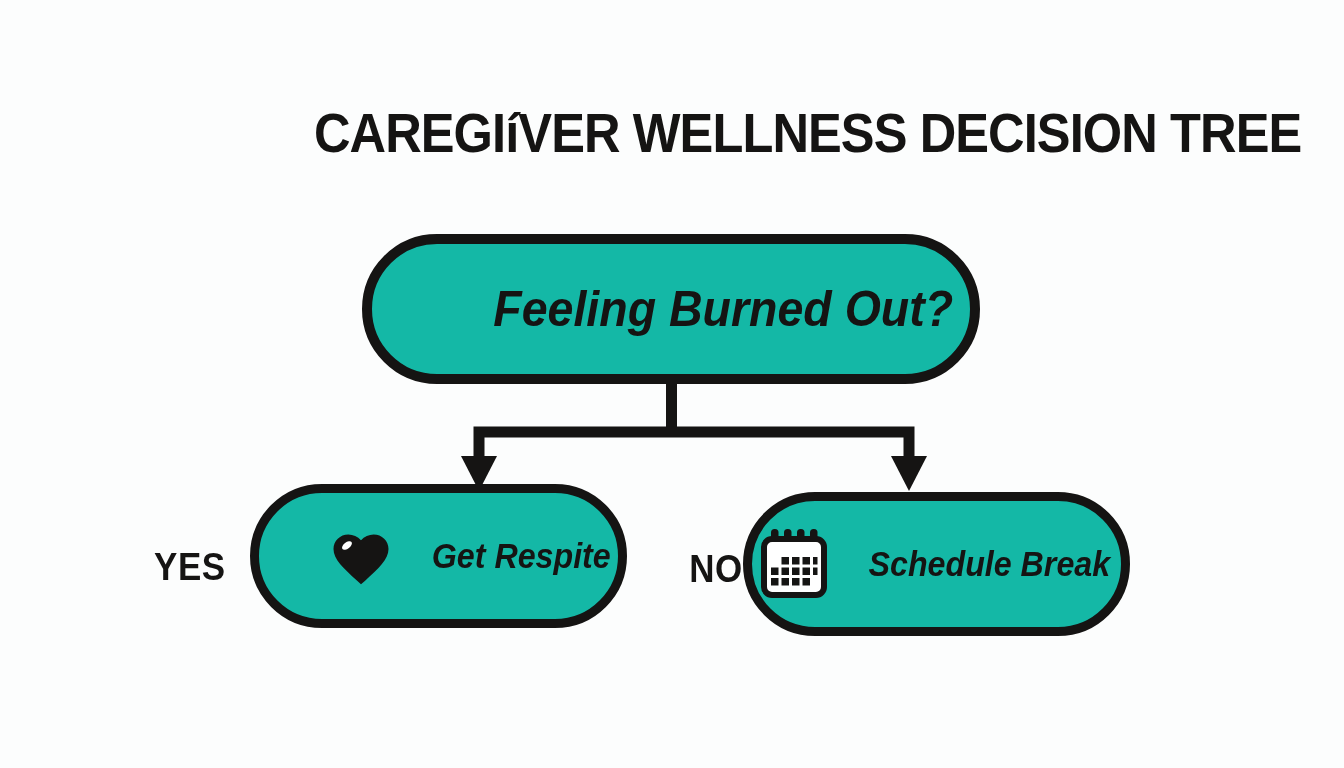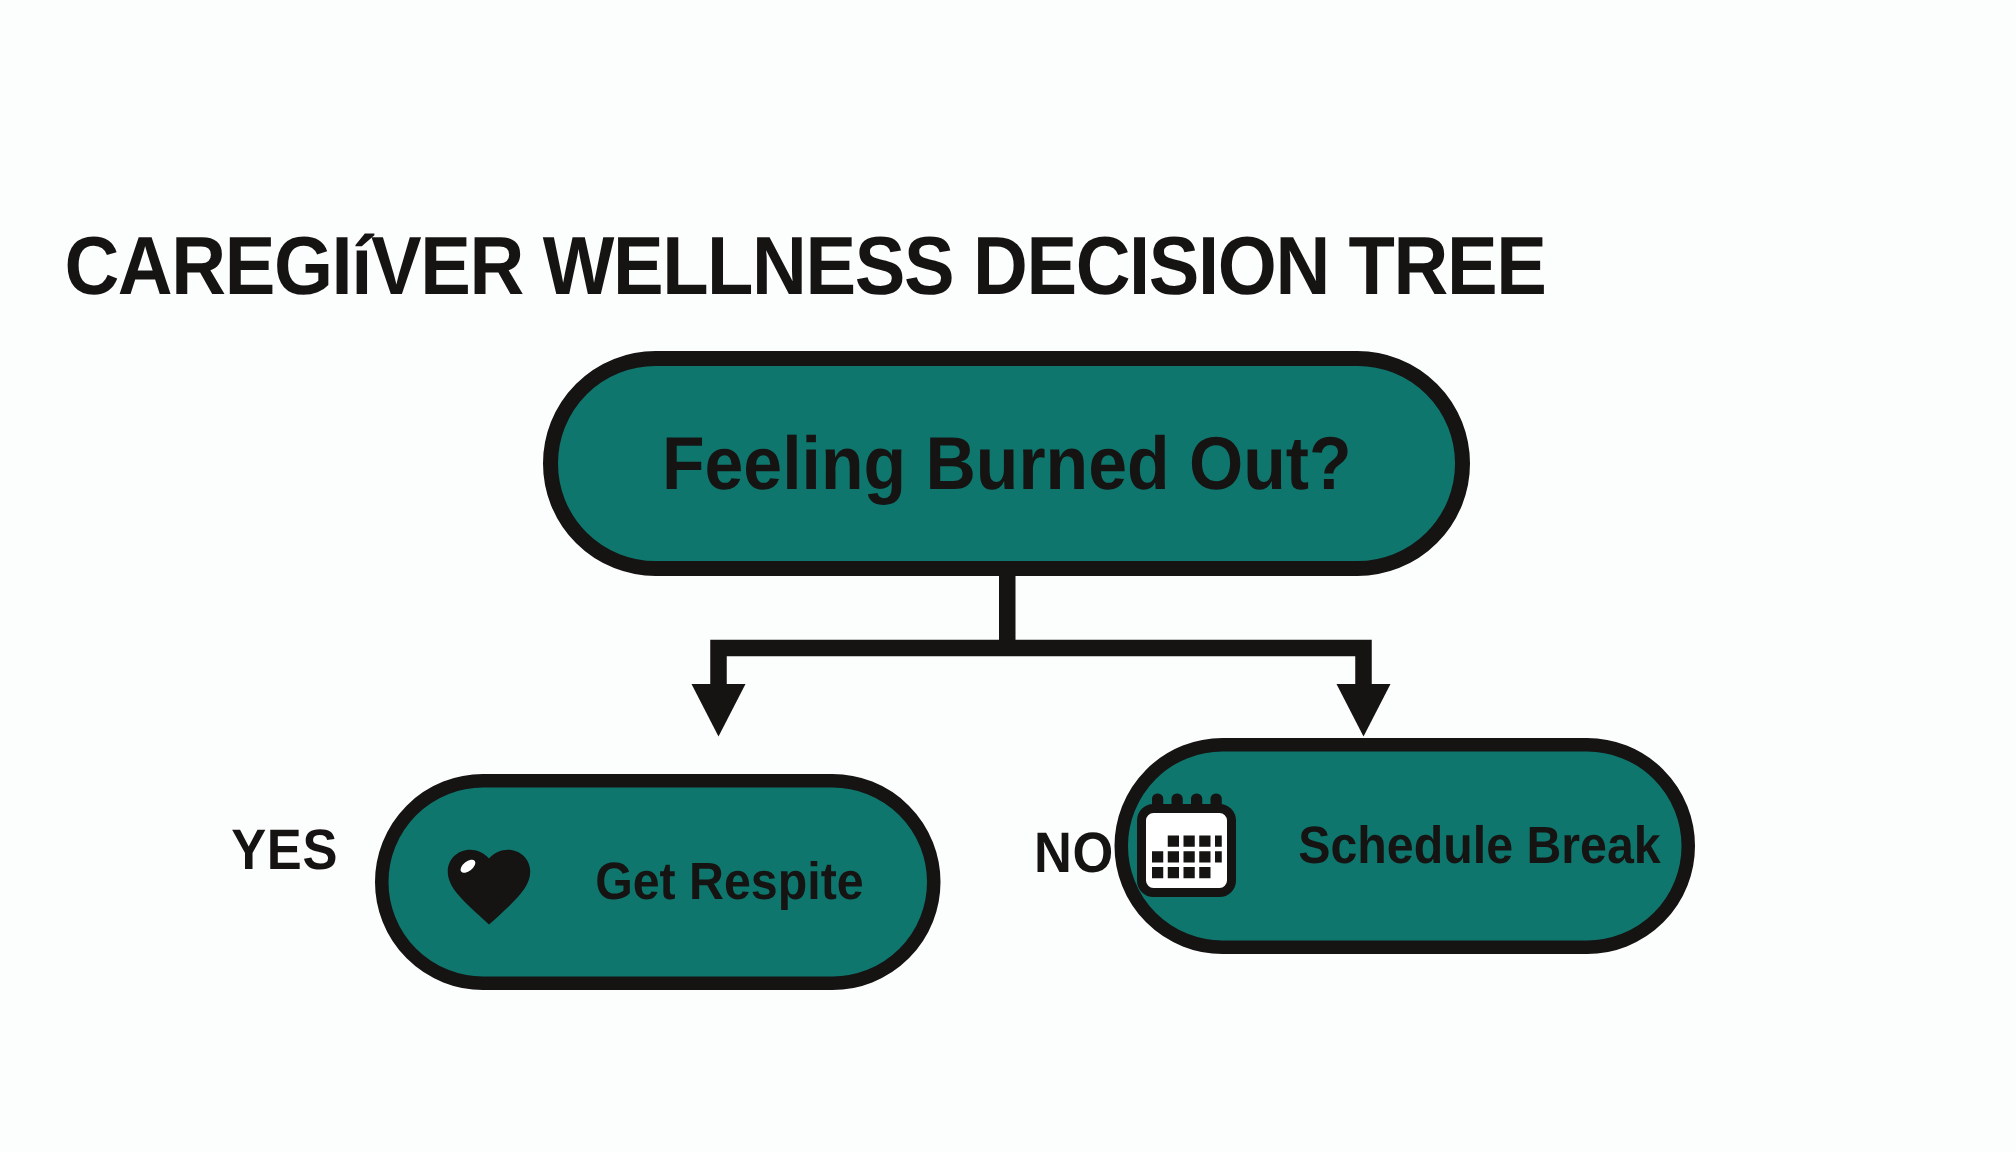--- a/index.html
+++ b/index.html
@@ -16,22 +16,21 @@
     position: relative;
     width: 1344px;
     height: 768px;
   }
   
   .title-wrap {
     position: absolute;
     left: 0;
     top: 104px;
     width: 100%;
-    text-align: left;
-    margin-top: 44px;
+    text-align: right;
   }
   .title {
     display: inline-block;
     margin: 0;
     font-size: 55px;
     line-height: 58px;
     font-weight: 700;
     letter-spacing: -1px;
     white-space: nowrap;
     transform: scaleX(0.92);
@@ -40,25 +39,26 @@
   
   .connectors {
     position: absolute;
     left: 0;
     top: 0;
   }
   
   .node {
     position: absolute;
     box-sizing: border-box;
-    background: #0f766e;
+    background: #14b8a6;
     border: 10px solid #151413;
     display: flex;
     align-items: center;
-    justify-content: center;
+    justify-content: flex-end;
+    font-style: italic;
   }
   .root {
     left: 362px;
     top: 234px;
     width: 618px;
     height: 150px;
     border-radius: 78px;
   }
   .root .node-label {
     font-size: 50px;
@@ -72,21 +72,21 @@
     gap: 30px;
   }
   .leaf .node-label {
     font-size: 35px;
     font-weight: 700;
     white-space: nowrap;
     transform: scaleX(0.92);
   }
   .leaf-left {
     left: 250px;
-    top: 516px;
+    top: 484px;
     width: 377px;
     height: 144px;
   }
   .leaf-right {
     left: 743px;
     top: 492px;
     width: 387px;
     height: 144px;
   }
   

